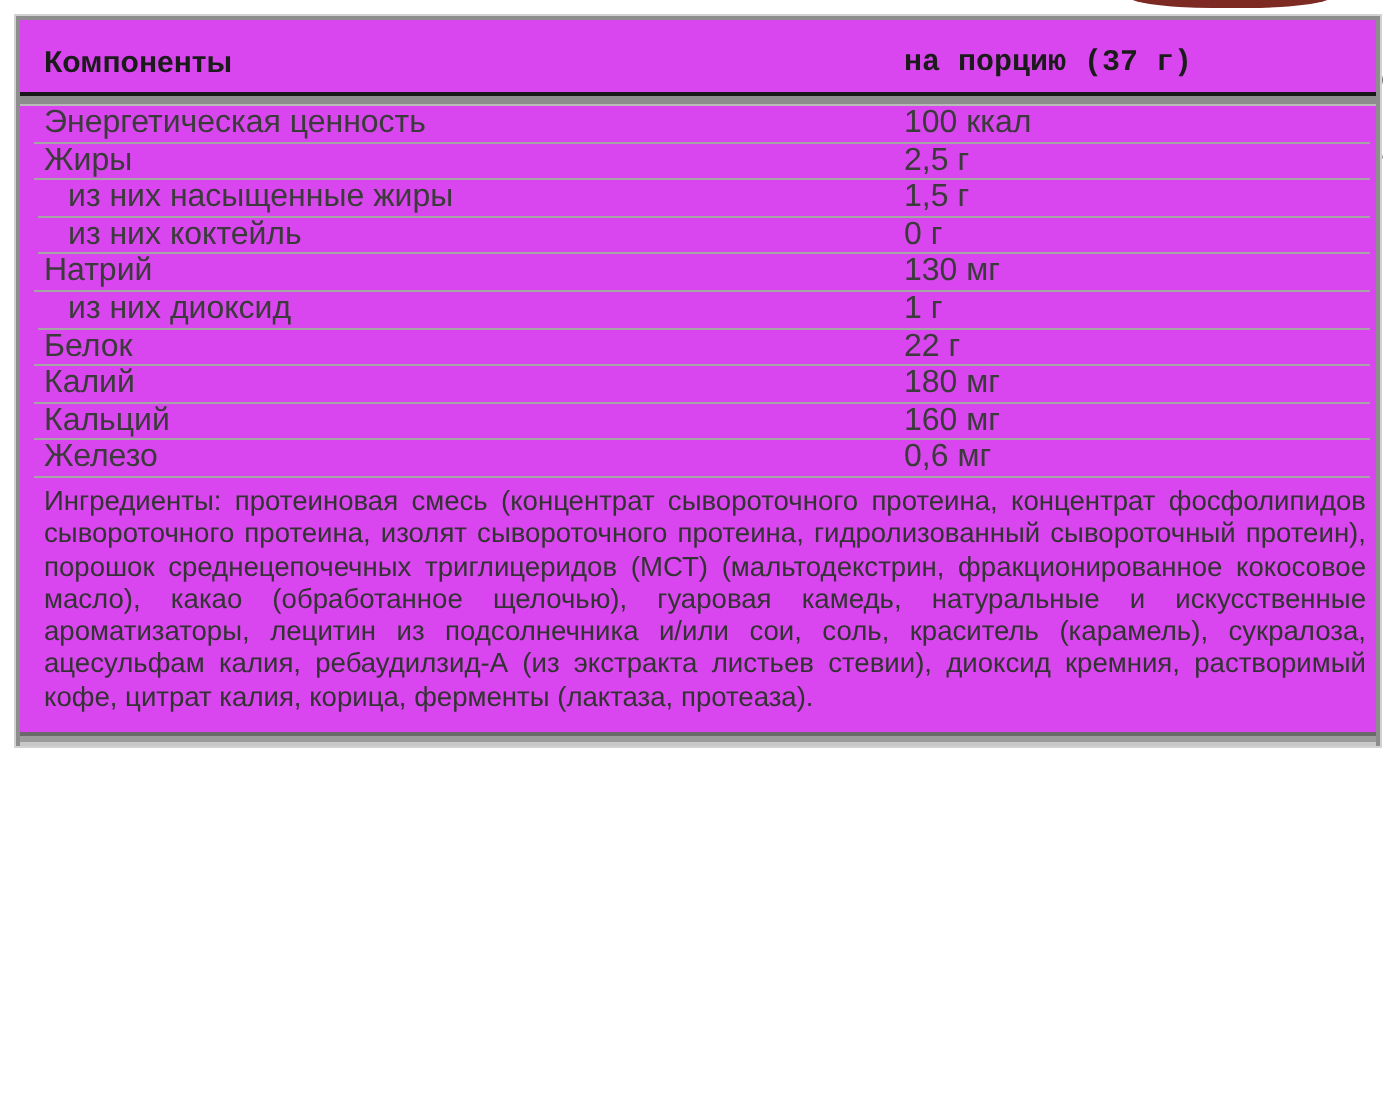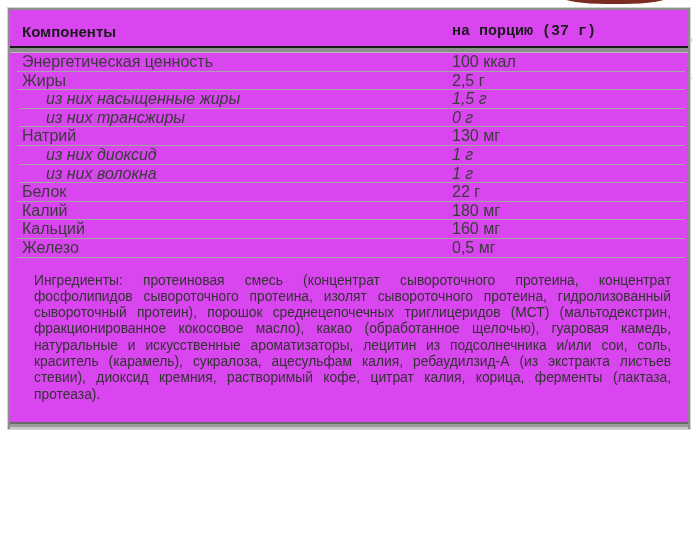--- a/index.html
+++ b/index.html
@@ -31,25 +31,25 @@
   }
   .rows{padding-top:0;}
   .row{
     position:relative;height:17.6px;line-height:17.6px;margin-bottom:1px;
     font-size:16px;color:#3b3b3b;padding-left:12px;white-space:nowrap;
   }
   .row::after{
     content:"";position:absolute;left:7px;right:3px;bottom:-1px;height:1px;
     background:#a5a5a5;
   }
-  .row.sub{padding-left:36px;font-style:italic;}
+  .row.sub{padding-left:24px;}
   .row.sub::after{left:9px;}
   .row .val{position:absolute;left:442px;top:0;}
   .ingredients{
-    margin:12px;padding:4px 5px 7px 12px;
+    margin:0;padding:4px 5px 7px 12px;
     font-size:13.8px;line-height:16.3px;text-align:justify;color:#333333;
   }
   .bottom-bar{
     height:7px;margin-top:2px;
     background:linear-gradient(180deg,#6a6a6a 0 30%,#9c9c9c 30% 75%,#c8c8c8 75% 100%);
   }
   .reco{
     margin:7px 8px 0 8px;
     font-size:15.3px;line-height:19.5px;text-align:justify;color:#3a3a3a;
   }
@@ -72,28 +72,27 @@
 <div class="nutri-box">
   <div class="thead">
     <span class="c1">Компоненты</span>
     <span class="c2">на порцию (37 г)</span>
   </div>
   <div class="head-bar"></div>
   <div class="rows">
       <div class="row"><span>Энергетическая ценность</span><span class="val">100 ккал</span></div>
       <div class="row"><span>Жиры</span><span class="val">2,5 г</span></div>
       <div class="row sub"><span>из них насыщенные жиры</span><span class="val">1,5 г</span></div>
-      <div class="row sub"><span>из них трансжиры</span><span class="val">0 г</span></div>
+      <div class="row sub"><span>из них коктейль</span><span class="val">0 г</span></div>
       <div class="row"><span>Натрий</span><span class="val">130 мг</span></div>
       <div class="row sub"><span>из них диоксид</span><span class="val">1 г</span></div>
-      <div class="row sub"><span>из них волокна</span><span class="val">1 г</span></div>
       <div class="row"><span>Белок</span><span class="val">22 г</span></div>
       <div class="row"><span>Калий</span><span class="val">180 мг</span></div>
       <div class="row"><span>Кальций</span><span class="val">160 мг</span></div>
-      <div class="row"><span>Железо</span><span class="val">0,5 мг</span></div>
+      <div class="row"><span>Железо</span><span class="val">0,6 мг</span></div>
     </div>
   <p class="ingredients"><span>Ингредиенты:</span> <span>протеиновая смесь (концентрат сывороточного протеина, концентрат фосфолипидов сывороточного протеина, изолят сывороточного протеина, гидролизованный сывороточный протеин), порошок среднецепочечных триглицеридов (МСТ) (мальтодекстрин, фракционированное кокосовое масло), какао (обработанное щелочью), гуаровая камедь, натуральные и искусственные ароматизаторы, лецитин из подсолнечника и/или сои, соль, краситель (карамель), сукралоза, ацесульфам калия, ребаудилзид-А (из экстракта листьев стевии), диоксид кремния, растворимый кофе, цитрат калия, корица, ферменты (лактаза, протеаза).</span></p>
   <div class="bottom-bar"></div>
 </div>
 
 <p class="reco"><span class="reco-title">Рекомендации по применению</span><span>Для приготовления белкового коктейля смешайте 2 мерных совочка протеина MUTANT WHEY с 250-450 мл волы. Тщательно размешайте в течение 15-25 секунд и коктейль готов к применению. Идеальным временем приема сывороточного протеина является утреннее время после пробуждения и сразу после завершения тренировки.</span></p>
 
 <ul class="benefits">
     <li>Набор мышечной массы</li>
     <li>Способствует быстрому восстановлению</li>

